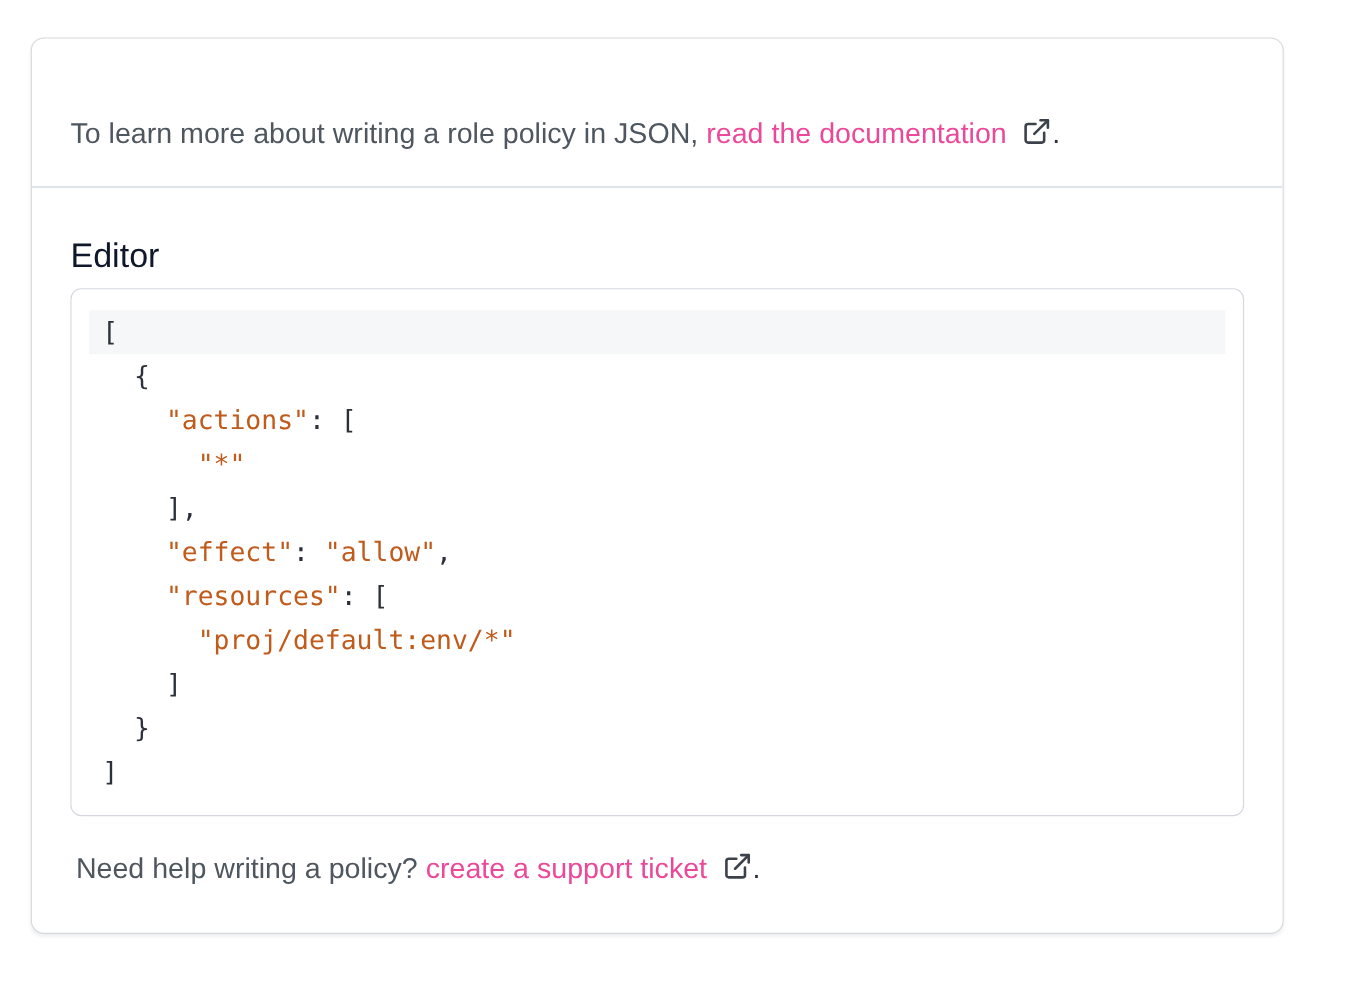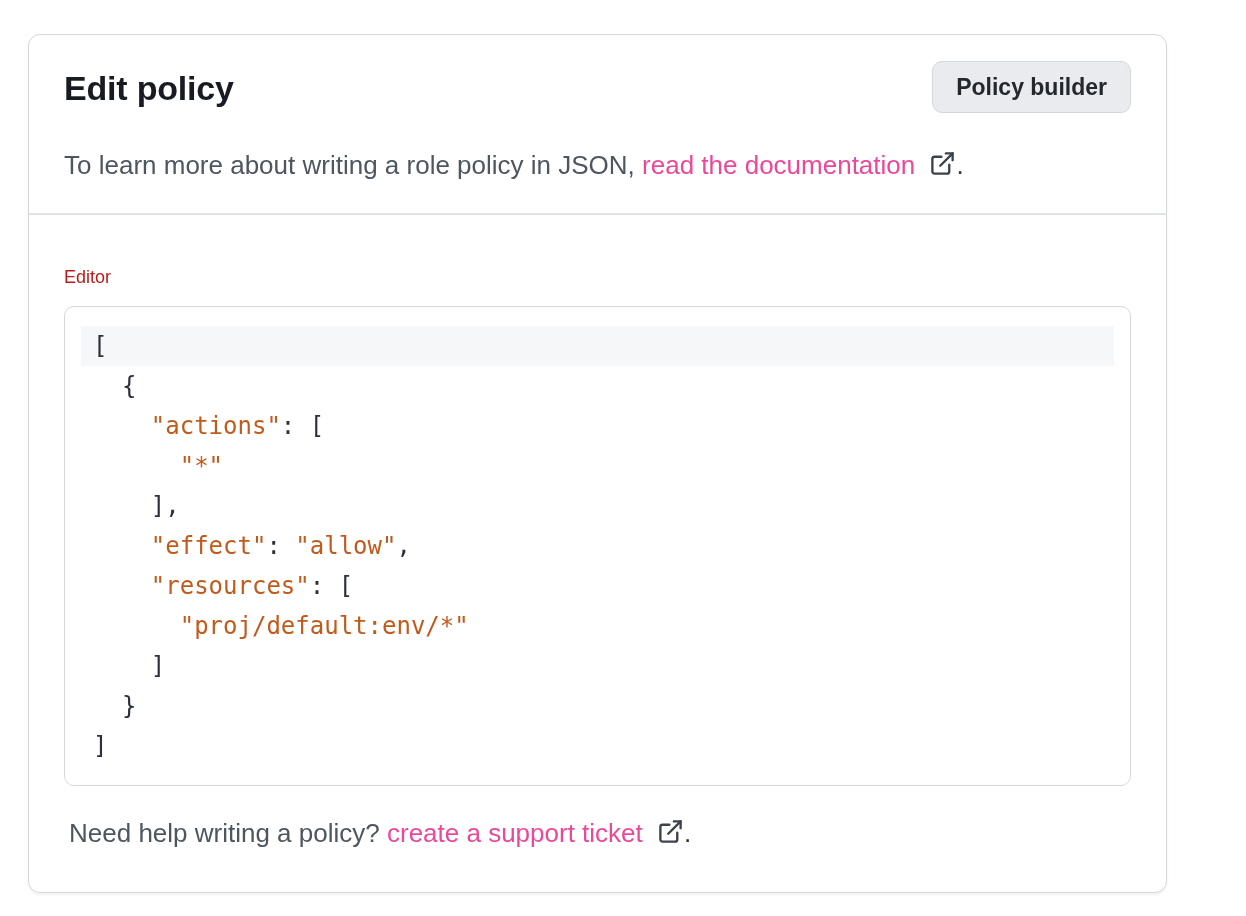--- a/index.html
+++ b/index.html
@@ -62,23 +62,23 @@
     margin-left: 7px;
   }
   .ext-icon svg { display: block; }
   .divider {
     height: 2px;
     background: #e0e4e9;
     width: 100%;
   }
   .card-body { padding: 47px 35px 43px 35px; }
   .editor-label {
-    font-size: 18px;
+    font-size: 31px;
     line-height: 30px;
-    color: #b91c1c;
+    color: #0f172a;
   }
   .editor-box {
     margin-top: 14px;
     border: 1px solid #d4d8de;
     border-radius: 10px;
     background: #ffffff;
     padding: 19px 16px;
     cursor: text;
   }
   .code-area {
@@ -103,24 +103,20 @@
     color: #4e565f;
   }
   .period { color: #2b303a; }
 </style>
 </head>
 <body>
 
 <div class="card">
 
   <div class="card-header">
-    <div class="header-row">
-      <h1 class="page-title">Edit policy</h1>
-      <button class="policy-builder-btn">Policy builder</button>
-    </div>
     <p class="subtitle">
       <span>To learn more about writing a role policy in JSON,</span>
       <a class="inline-link">read the documentation</a>
       <span class="ext-icon"><svg width="27" height="27" viewBox="0 0 24 24" fill="none" stroke="#3c424b" stroke-width="2.1" stroke-linecap="round" stroke-linejoin="round">
             <path d="M18 13v6a2 2 0 0 1-2 2H5a2 2 0 0 1-2-2V8a2 2 0 0 1 2-2h6"></path>
             <polyline points="15 3 21 3 21 9"></polyline>
             <line x1="10" y1="14" x2="21" y2="3"></line>
           </svg></span><span class="period">.</span>
     </p>
   </div>

